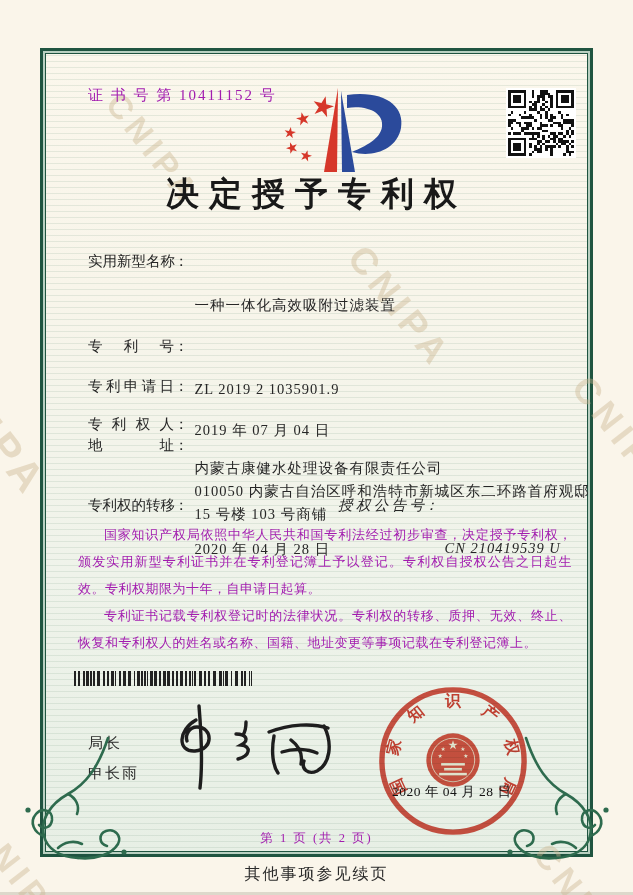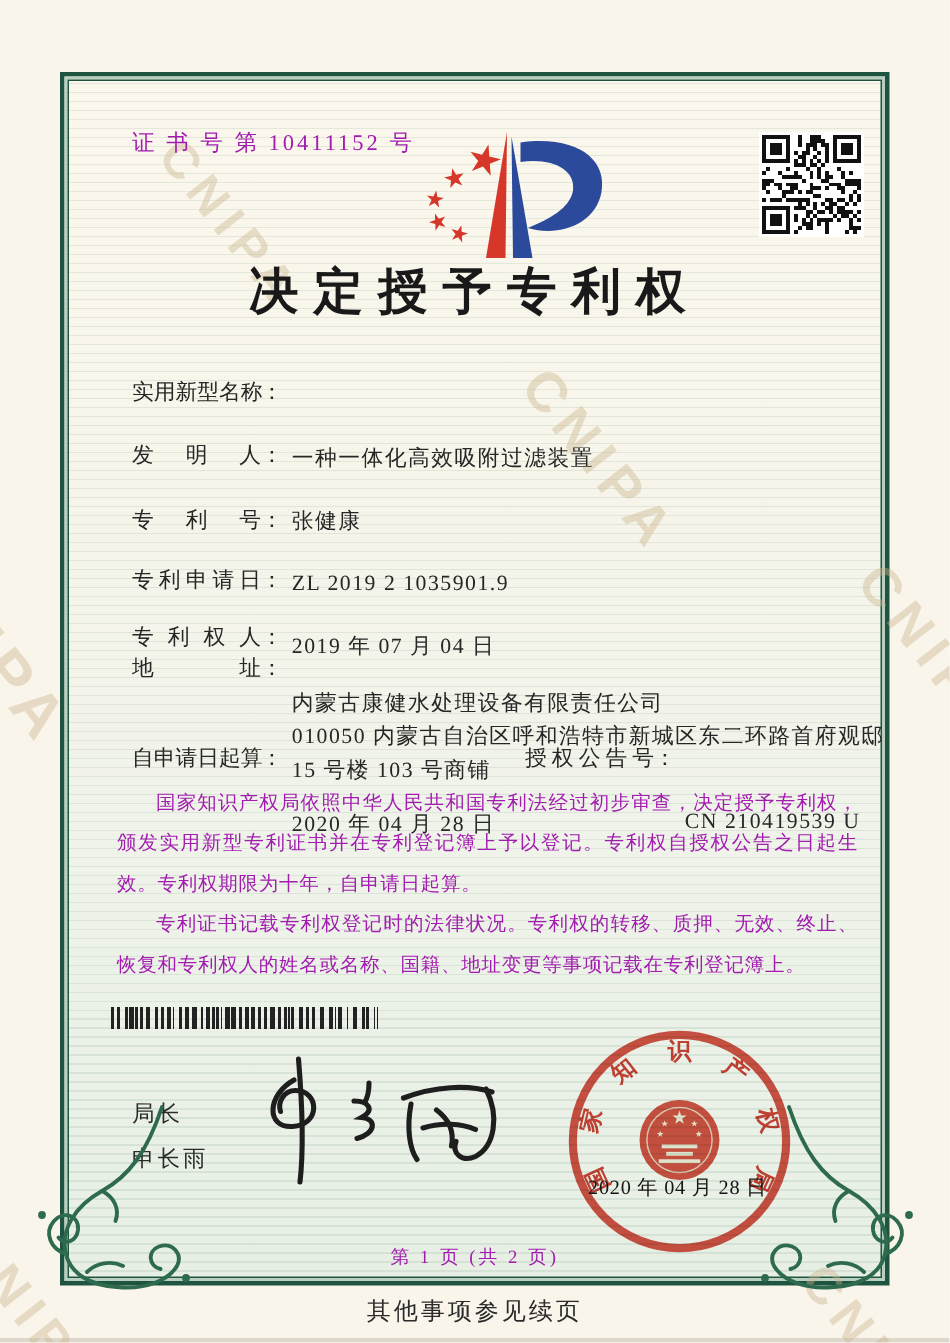--- a/index.html
+++ b/index.html
@@ -39,21 +39,21 @@
          letter-spacing:10px;color:#191919;}
 
   
   .row{left:88px;font-size:14.5px;color:#262626;white-space:nowrap;}
   .flabel{display:inline-block;width:86px;text-align:justify;text-align-last:justify;
           text-justify:inter-character;vertical-align:top;}
   .colon{display:inline-block;vertical-align:top;}
   .fval{display:inline-block;margin-left:6px;vertical-align:top;letter-spacing:1px;margin-top:44px;}
   .r1{top:252px;} .r2{top:294px;} .r3{top:337px;} .r4{top:377px;} .r5{top:415px;}
   .r6{top:436px;} .r6 .fval{white-space:normal;width:402px;line-height:23px;}
-  .r7{top:496px;} .r7 .pair2{position:absolute;left:262px;top:0;}
+  .r7{top:496px;} .r7 .pair2{position:absolute;left:250px;top:0;font-style:italic;}
 
   
   .body-text{left:78px;top:521px;width:494px;font-size:13px;line-height:27px;
              color:#a21caf;text-align:justify;}
   .body-text p{margin:0;text-indent:2em;letter-spacing:0.5px;}
 
   
   .barcode{left:74px;top:671px;}
   .signer{left:88px;top:728px;font-size:15px;line-height:30px;letter-spacing:2px;}
   .signature{left:162px;top:700px;}
@@ -302,38 +302,35 @@
       <rect x="16" y="24" width="1" height="1" fill="#111"></rect>
       <rect x="21" y="24" width="1" height="1" fill="#111"></rect>
       <rect x="23" y="24" width="1" height="1" fill="#111"></rect>
     </svg>
 
   <div class="z title">决定授予专利权</div>
 
   <div class="z row r1">
     <span class="flabel">实用新型名称</span><span class="colon">：</span><span class="fval">一种一体化高效吸附过滤装置</span>
   </div>
-  <div class="z row r2">
-    <span class="flabel">发明人</span><span class="colon">：</span><span class="fval">张健康</span>
-  </div>
   <div class="z row r3">
     <span class="flabel">专利号</span><span class="colon">：</span><span class="fval">ZL 2019 2 1035901.9</span>
   </div>
   <div class="z row r4">
     <span class="flabel">专利申请日</span><span class="colon">：</span><span class="fval">2019 年 07 月 04 日</span>
   </div>
   <div class="z row r5">
     <span class="flabel">专利权人</span><span class="colon">：</span><span class="fval">内蒙古康健水处理设备有限责任公司</span>
   </div>
   <div class="z row r6">
     <span class="flabel">地址</span><span class="colon">：</span><span class="fval">010050 内蒙古自治区呼和浩特市新城区东二环路首府观邸 15 号楼 103 号商铺</span>
   </div>
   <div class="z row r7">
     <span>
-      <span class="flabel">自申请日起算</span><span class="colon">：</span><span class="fval">2020 年 04 月 28 日</span>
+      <span class="flabel">专利权的转移</span><span class="colon">：</span><span class="fval">2020 年 04 月 28 日</span>
     </span>
     <span class="pair2">
       <span class="flabel">授权公告号</span><span class="colon">：</span><span class="fval">CN 210419539 U</span>
     </span>
   </div>
 
   <div class="z body-text">
     <p>国家知识产权局依照中华人民共和国专利法经过初步审查，决定授予专利权，颁发实用新型专利证书并在专利登记簿上予以登记。专利权自授权公告之日起生效。专利权期限为十年，自申请日起算。</p>
     <p>专利证书记载专利权登记时的法律状况。专利权的转移、质押、无效、终止、恢复和专利权人的姓名或名称、国籍、地址变更等事项记载在专利登记簿上。</p>
   </div>

